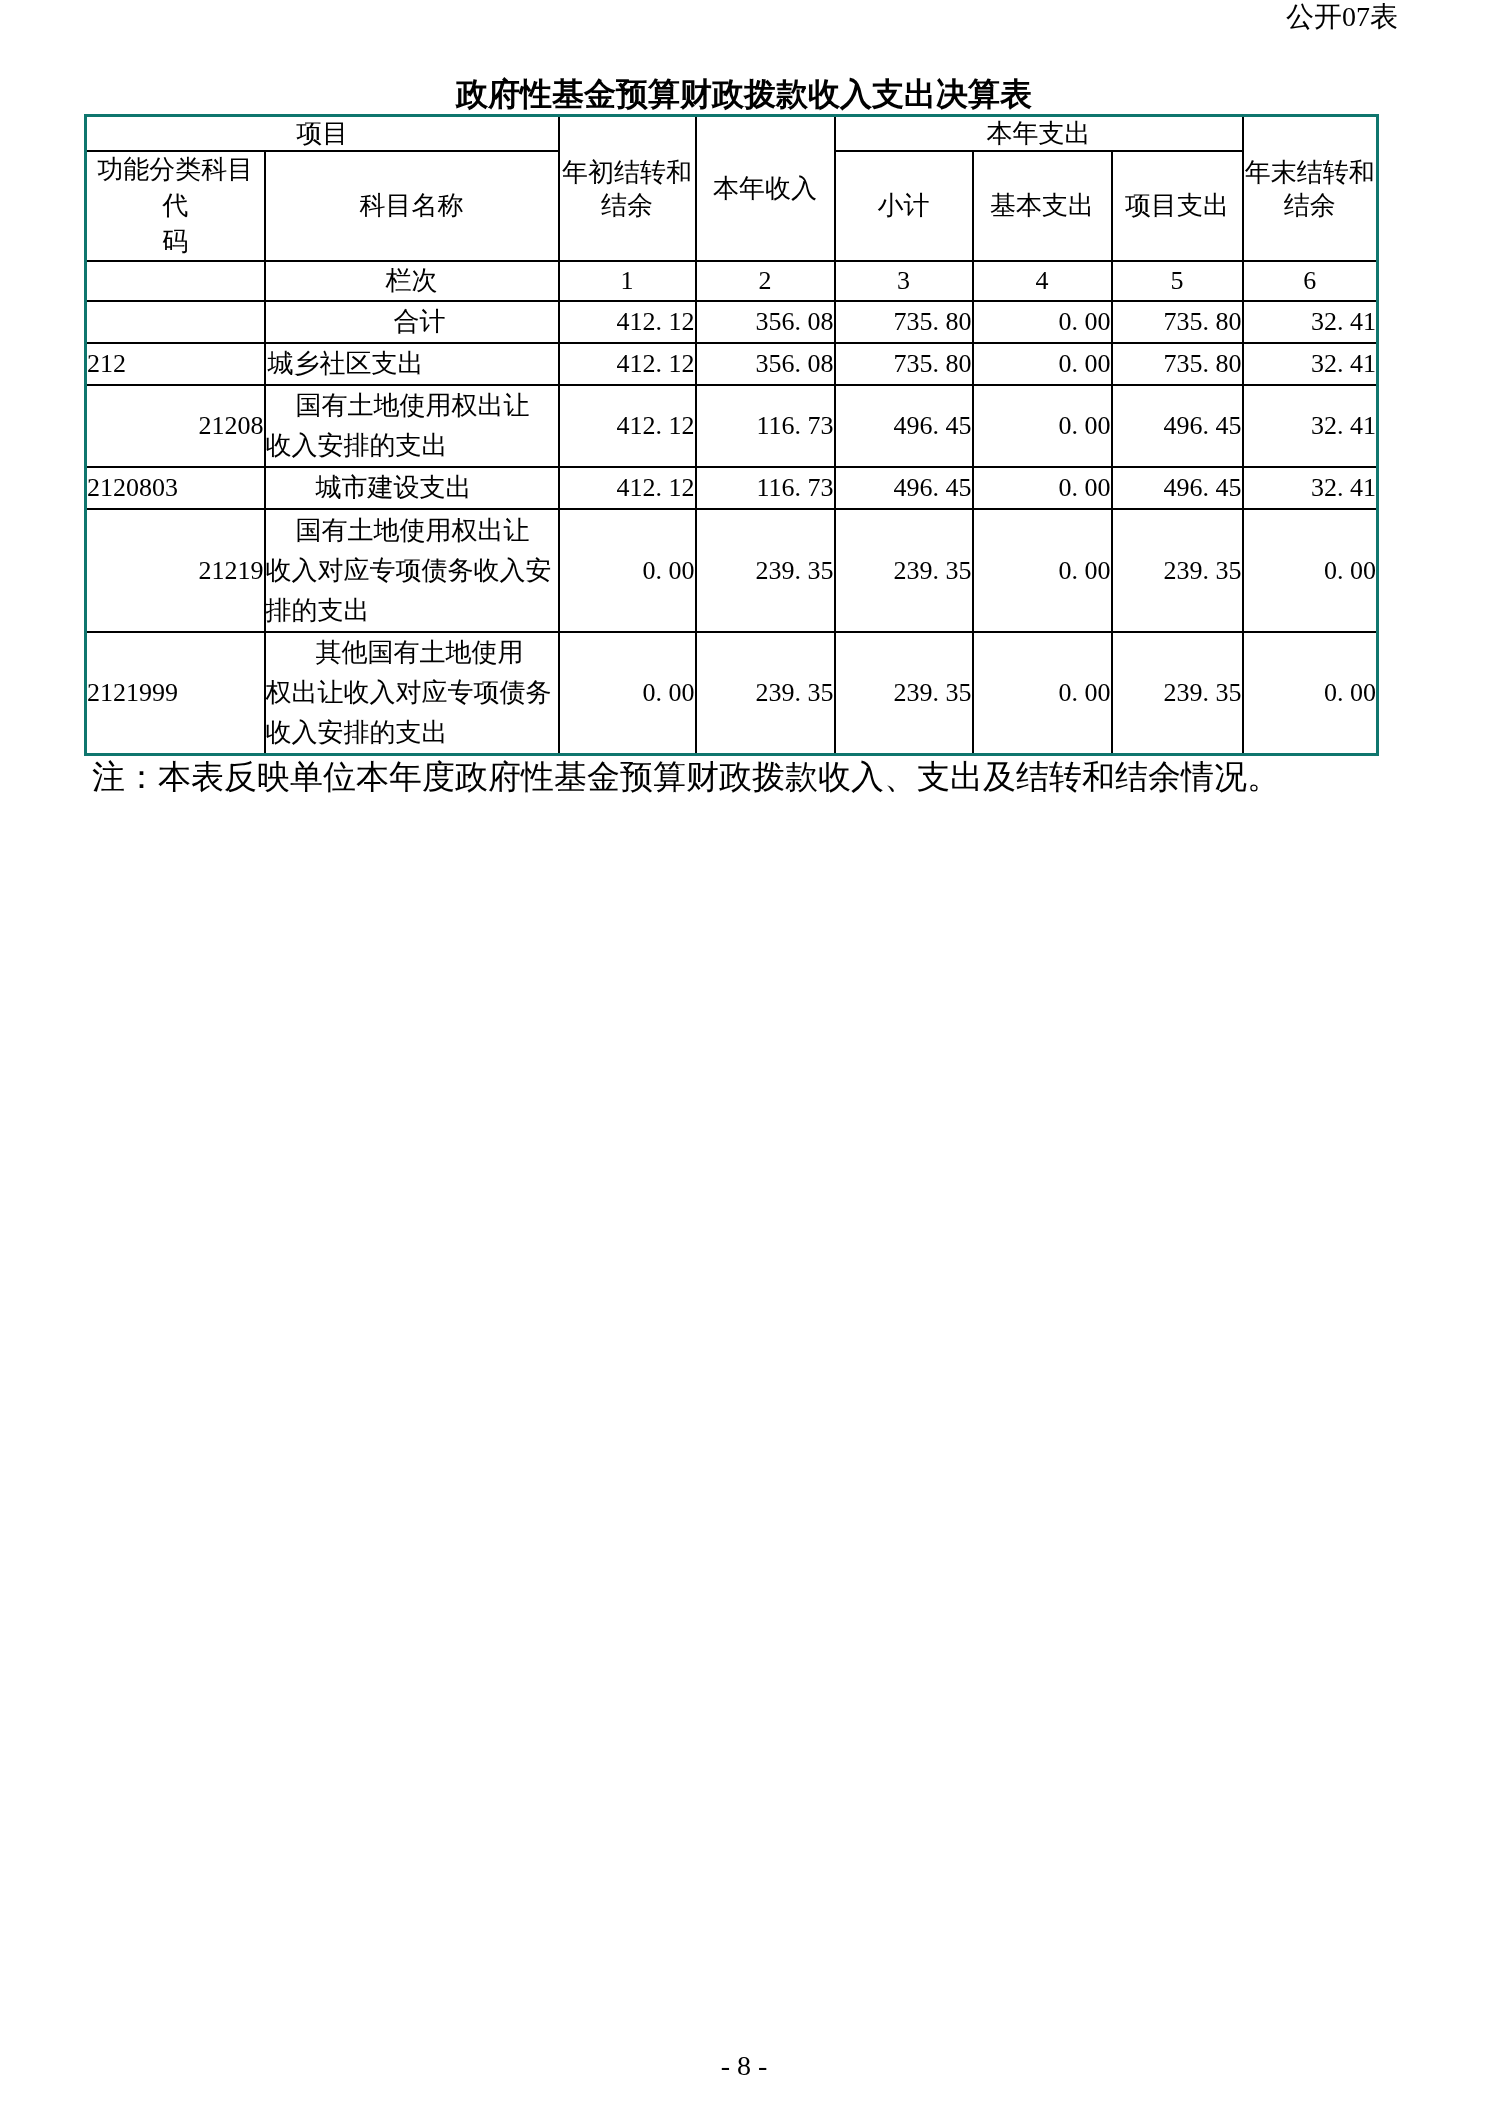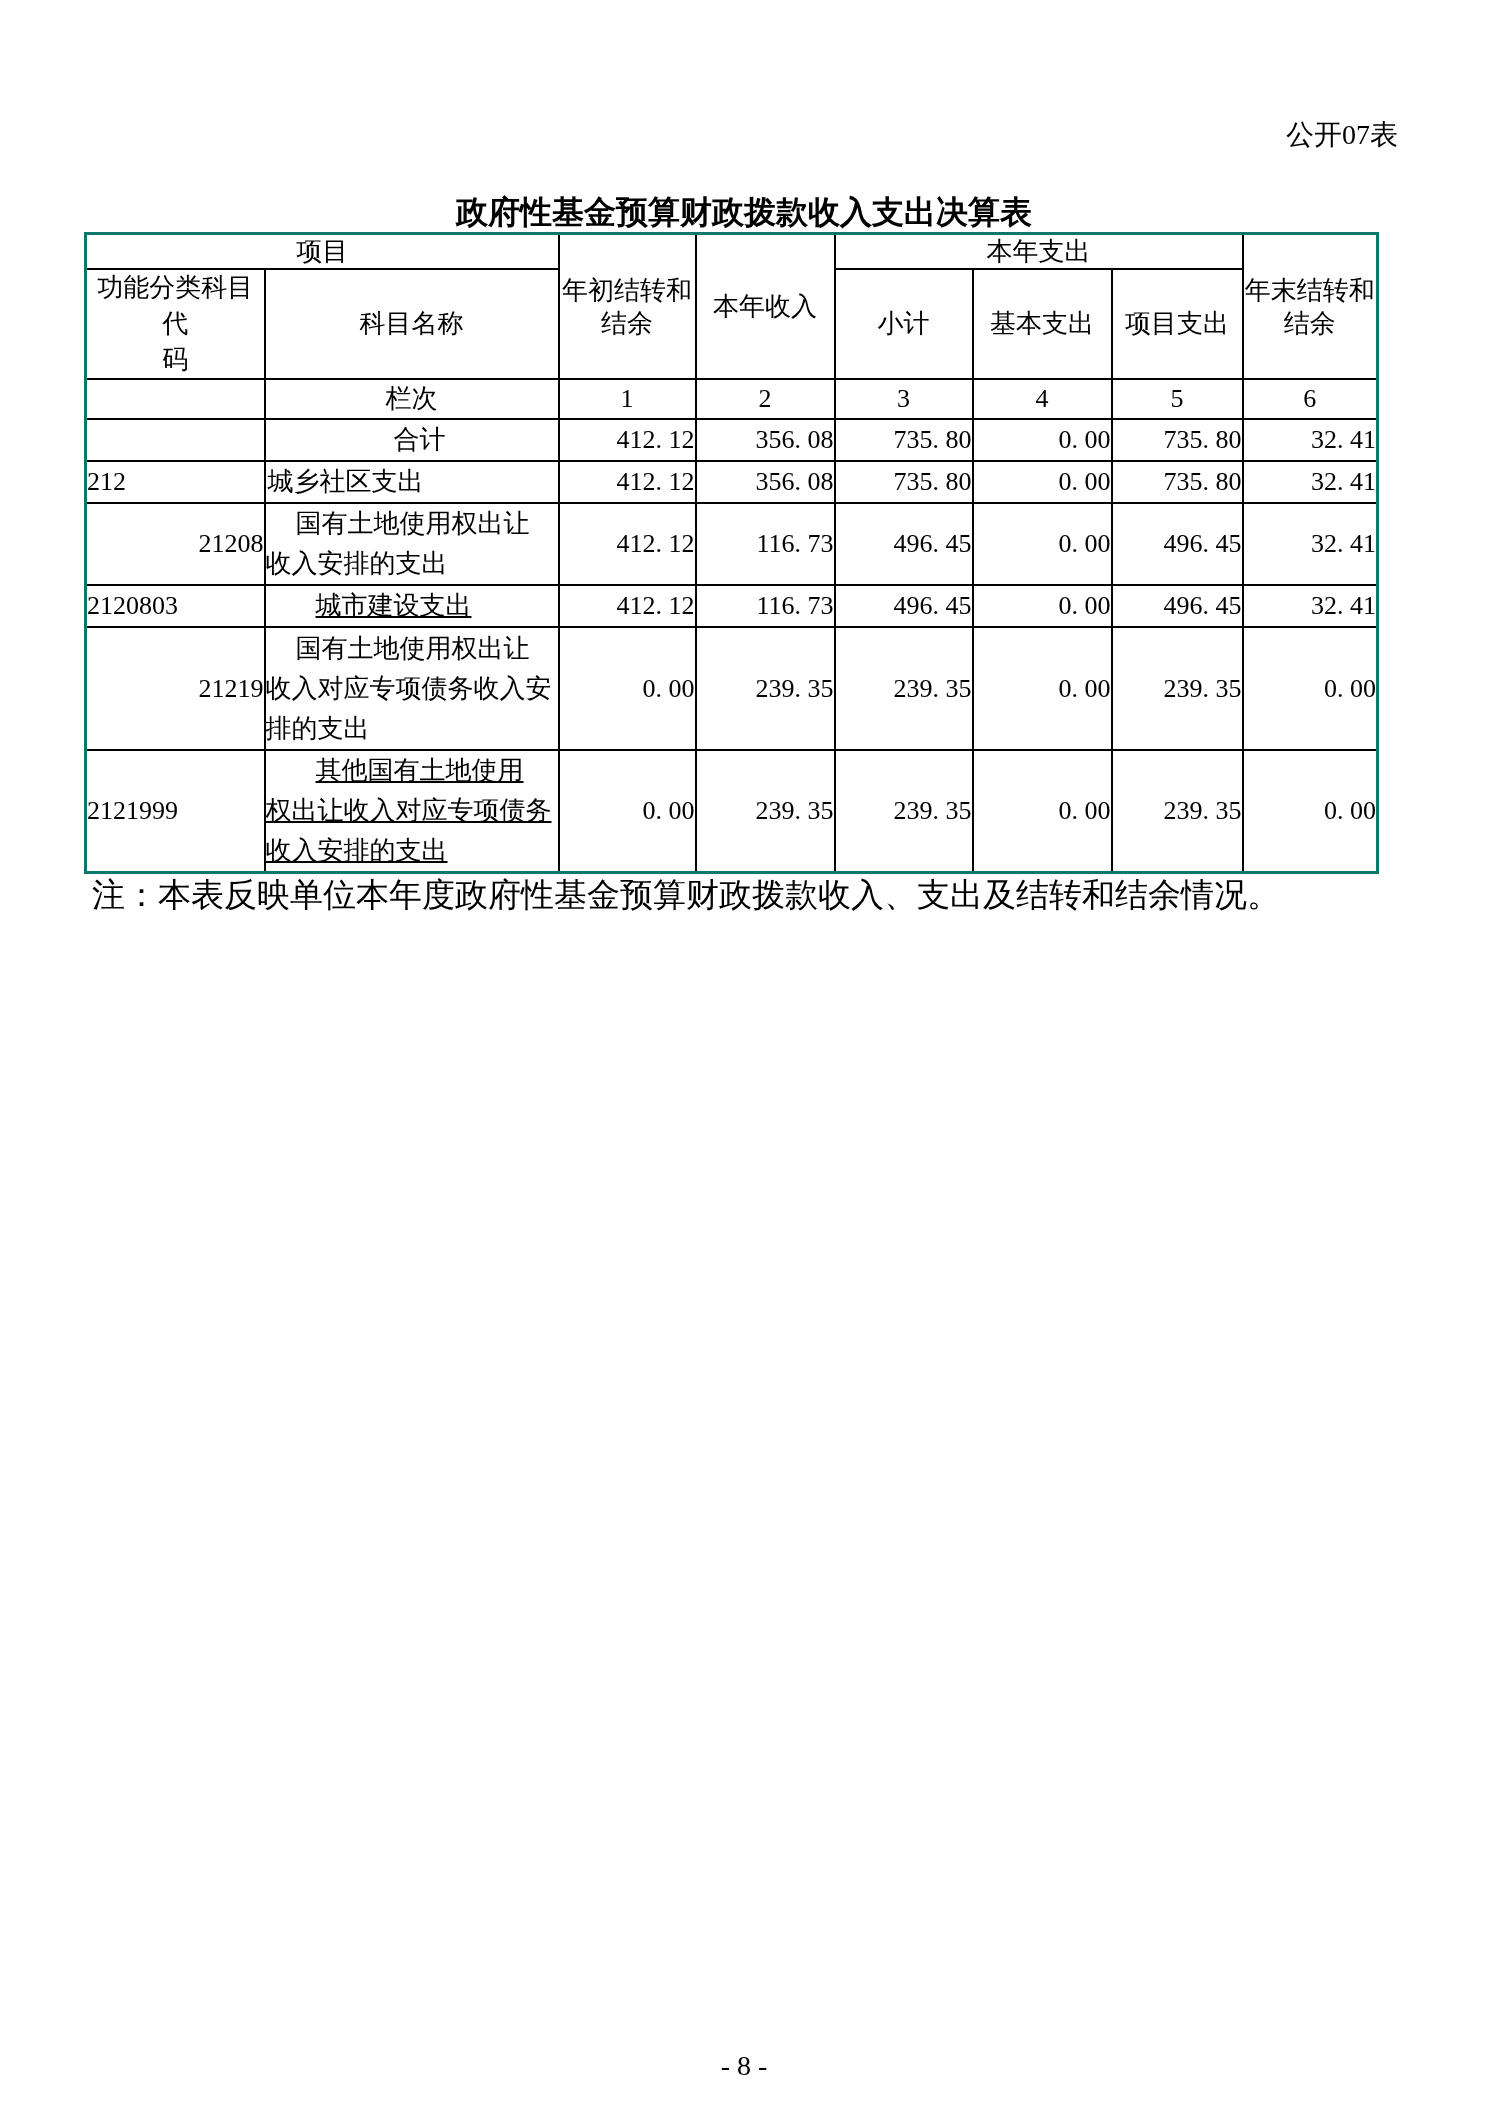--- a/index.html
+++ b/index.html
@@ -7,21 +7,20 @@
   .page {
     position: relative;
     width: 1488px;
     height: 2104px;
     background: #ffffff;
     color: #000000;
     font-family: "Liberation Serif", "DejaVu Serif", serif;
     overflow: hidden;
   }
   .doc-label {
-    padding-top: 118px;
     padding-right: 90px;
     text-align: right;
     font-size: 28px;
     line-height: 34px;
   }
   .title {
     margin-top: 40px;
     text-align: center;
     font-size: 32px;
     font-weight: bold;
@@ -68,21 +67,21 @@
   .code-depth-1 { padding-left: 40px; text-align: right; }
   .code-depth-2 { padding-left: 62px; }
   .cell-name {
     text-align: left;
     white-space: pre-line;
     padding-left: 6px;
     font-size: 25px;
   }
   .name-depth-0 { text-indent: 2px; }
   .name-depth-1 { text-indent: 30px; }
-  .name-depth-2 { text-indent: 50px; text-decoration: underline; }
+  .name-depth-2 { text-indent: 50px; }
   .cell-name.center { text-align: center; text-indent: 0; padding-left: 16px; }
   .cell-value { text-align: right; padding-right: 10px; }
   .note {
     margin: 6px 90px 0 92px;
     font-size: 33px;
     line-height: 30px;
   }
   .page-number {
     position: absolute;
     bottom: 22px;

